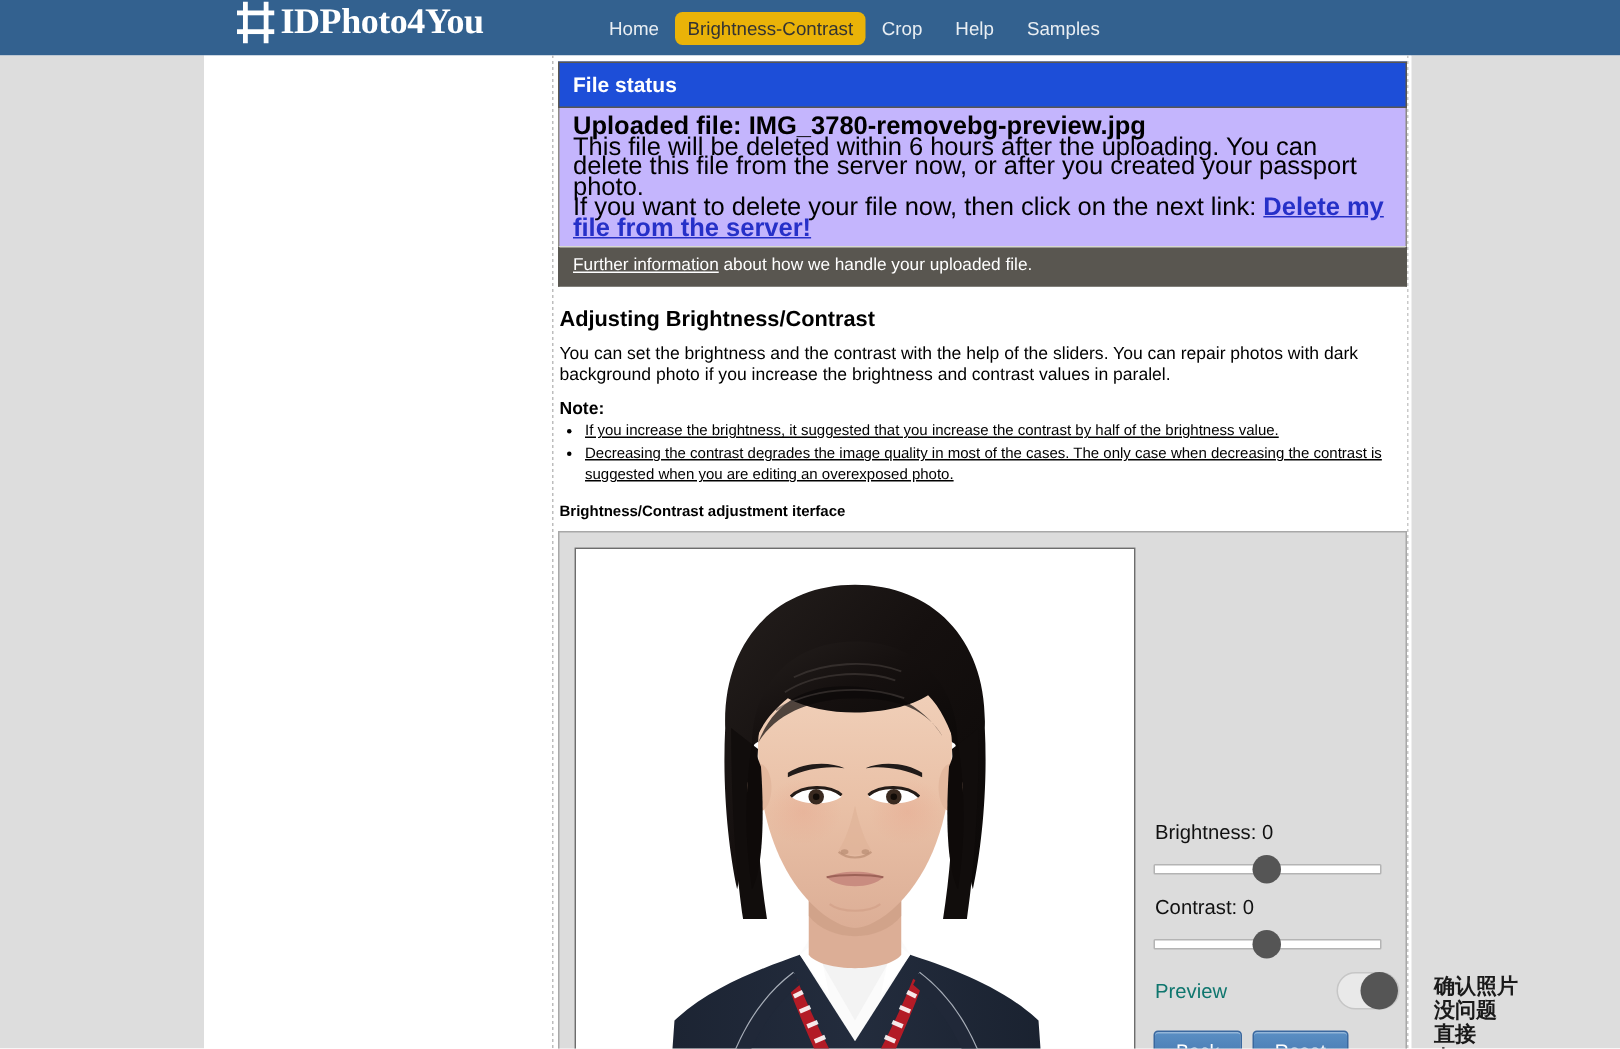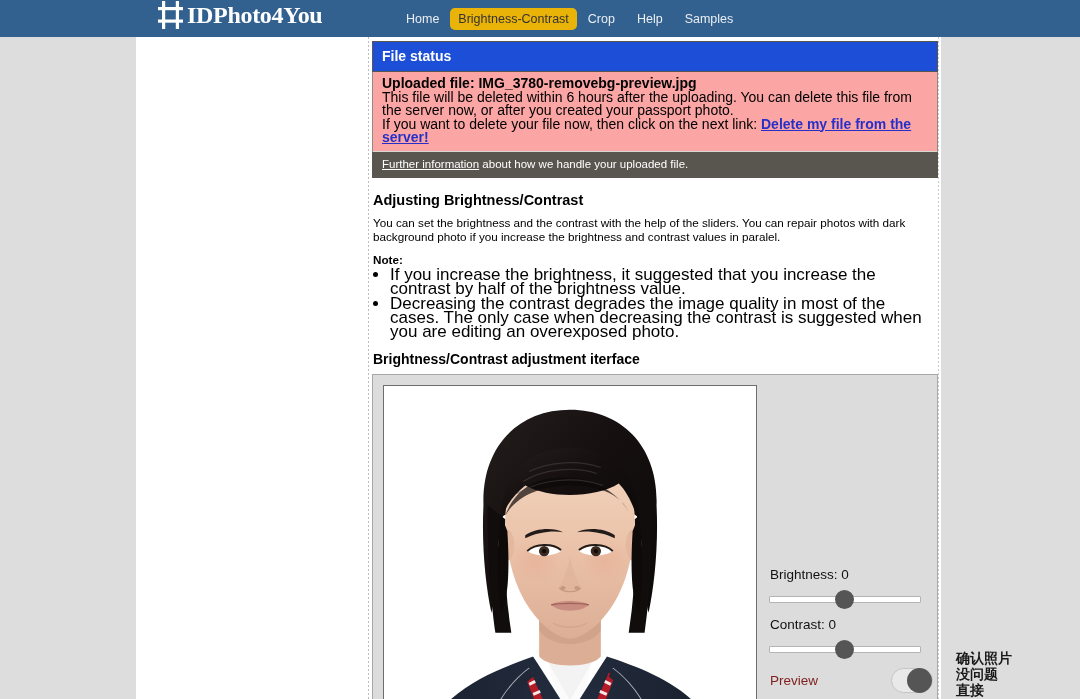--- a/index.html
+++ b/index.html
@@ -70,23 +70,23 @@
 
   
   .fs-header{
     background:#1d4ed8;color:#ffffff;
     font-size:14px;font-weight:bold;
     padding:6px 9px 7px 9px;
     border:1px solid #595650;
     box-sizing:border-box;
   }
   .fs-body{
-    background:#fca5a5;border-left:1px solid #8e8b85;border-right:1px solid #8e8b85;
+    background:#c4b5fd;border-left:1px solid #8e8b85;border-right:1px solid #8e8b85;
     padding:5px 9px 6px 9px;
-    font-size:14px;color:#000000;line-height:13.5px;
+    font-size:17px;color:#000000;line-height:13.5px;
     box-sizing:border-box;
   }
   .fs-body .uploaded{font-weight:bold;}
   .fs-link{color:#2630c8;font-weight:bold;text-decoration:underline;}
   .fs-footer{
     background:#595650;color:#ffffff;
     font-size:11.5px;line-height:14px;
     padding:5px 16px 6px 9px;
     border:1px solid #595650;border-top:1px solid #d8d8d0;
     box-sizing:border-box;
@@ -100,24 +100,24 @@
     margin:14px 0 8px 0;
   }
   p.para{
     font-size:11.7px;line-height:14px;color:#000;margin:0 0 9px 0;
   }
   .note-label{font-size:11.7px;font-weight:bold;margin:0 0 2px 0;}
   ul.note-list{
     margin:0 0 10px 0;padding-left:17px;
   }
   ul.note-list li{
-    font-size:17px;line-height:14px;color:#000;margin-bottom:1px;
+    font-size:10px;line-height:14px;color:#000;margin-bottom:1px;text-decoration:underline;
   }
   h3.sub-title{
-    font-size:14px;font-weight:bold;color:#000;margin:12px 0 7px 0;
+    font-size:10px;font-weight:bold;color:#000;margin:12px 0 7px 0;
   }
 
   
   .adjust-box{
     position:relative;
     width:566px;height:393px;
     background:#dcdcdc;
     border:1px solid #a8a8a8;
     box-sizing:border-box;
   }
@@ -149,21 +149,21 @@
     background:#ffffff;border:1px solid #b4b4b4;box-sizing:border-box;border-radius:1px;
   }
   .slider-thumb{
     position:absolute;left:66px;top:1px;width:19px;height:19px;border-radius:50%;
     background:#555555;
   }
   .preview-row{
     position:relative;height:30px;margin-top:2px;
   }
   .preview-label{
-    font-size:13.5px;color:#7f1d1d;line-height:28px;margin-left:1px;
+    font-size:13.5px;color:#0f766e;line-height:28px;margin-left:1px;
   }
   .toggle{
     position:absolute;right:-4px;top:1px;width:42px;height:25px;border-radius:13px;
     background:#e9e9e9;border:1px solid #c6c6c6;box-sizing:border-box;
   }
   .toggle-knob{
     position:absolute;right:0px;top:-1px;width:25px;height:25px;border-radius:50%;
     background:#555555;
   }
   .btn-row{

